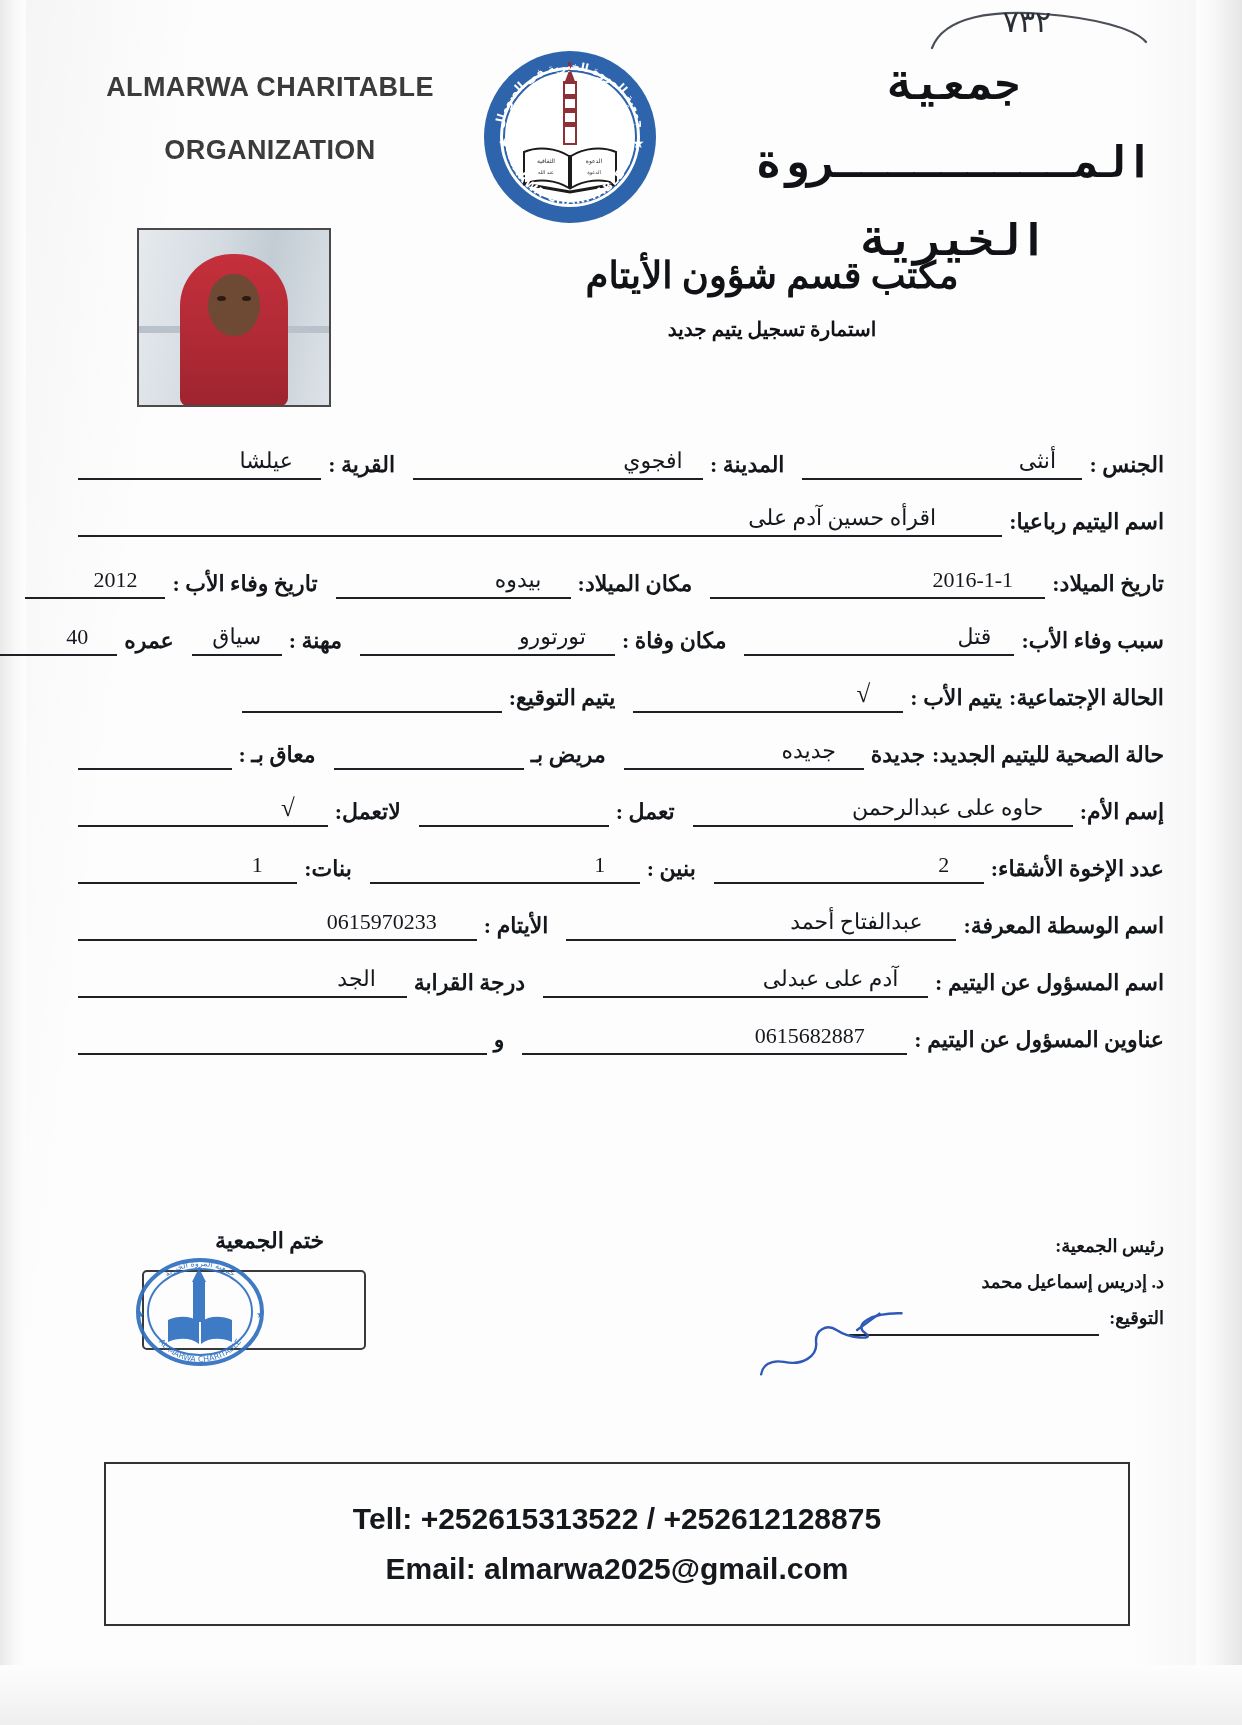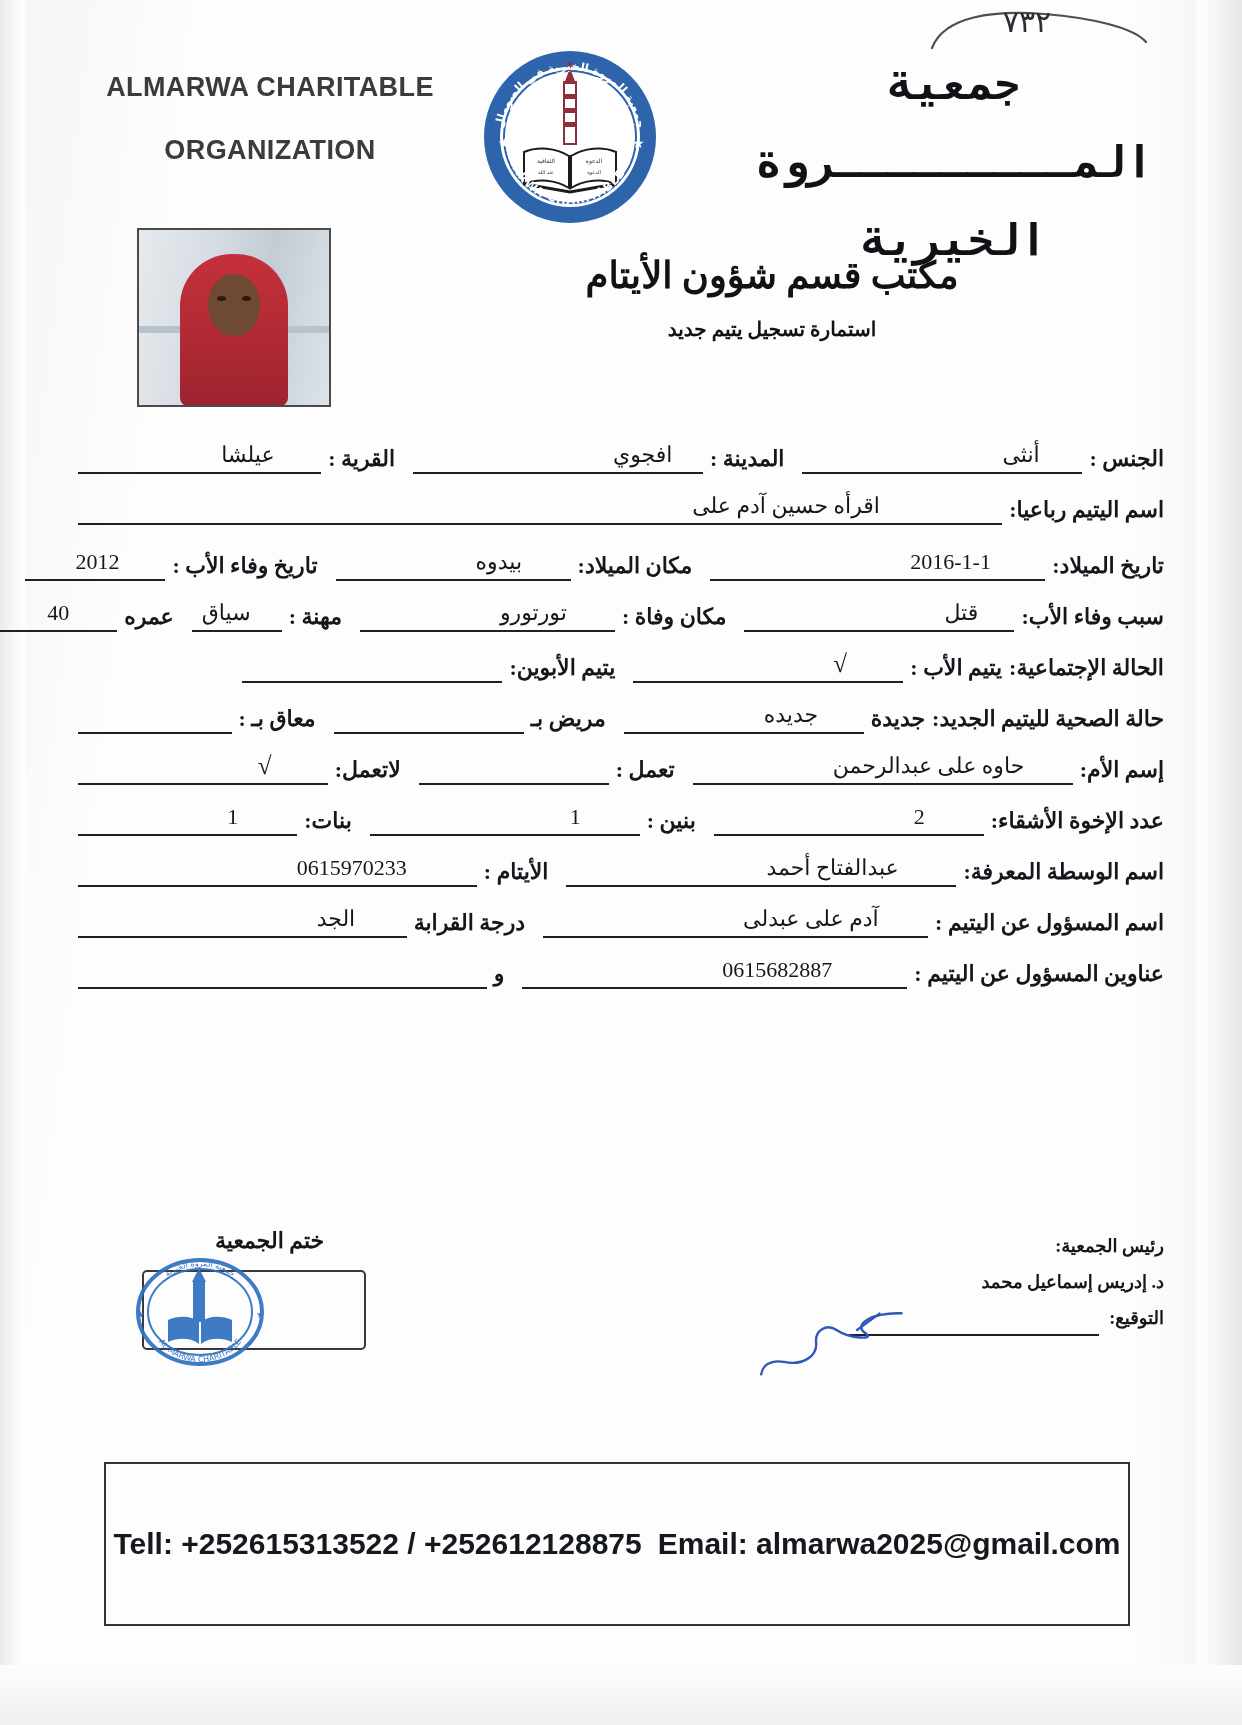--- a/index.html
+++ b/index.html
@@ -89,25 +89,26 @@
     position:relative;
     display:flex;flex-direction:row;align-items:flex-end;
     flex-wrap:nowrap;
     font-size:22px;line-height:30px;
     margin-bottom:17px;
     white-space:nowrap;
   }
   .lbl{font-weight:600;color:#14171b;padding-left:7px;}
   .val{
     flex:0 0 auto;
-    text-align:left;
+    text-align:center;
     border-bottom:2px solid #1d2126;
     padding:0 10px 2px 10px;
     min-width:60px;
     color:#14171b;
+    margin-top:6px;
   }
   .blank{
     flex:1 1 auto;
     border-bottom:2px solid #1d2126;
     min-width:40px;
     height:24px;
   }
   .blank.sm{flex:0 0 130px;}
   .blank.md{flex:0 0 190px;}
   .blank.lg{flex:0 0 260px;}
@@ -141,21 +142,21 @@
   }
   .stamp{
     position:absolute;left:120px;top:1258px;width:160px;height:108px;
     opacity:.92;
   }
 
   
   .footer{
     position:absolute;left:104px;top:1462px;width:1022px;height:160px;
     border:2px solid #2f3338;
-    display:flex;align-items:center;justify-content:center;
+    display:flex;flex-direction:column;align-items:center;justify-content:center;
     gap:16px;
     font-family:"Liberation Sans","DejaVu Sans",sans-serif;
     font-weight:bold;font-size:30px;color:#15181c;
   }
 </style>
 </head>
 <body>
 
 <div class="page">
   <div class="scan-edge-l"></div>
@@ -281,21 +282,21 @@
       <span class="val" style="flex:0 0 60px">40</span>
       <span class="blank"></span>
     </div>
 
     <div class="row wrap">
       <span class="lbl">الحالة الإجتماعية:</span>
       <span class="lbl">يتيم الأب :</span>
       <span class="val tick" style="flex:0 0 55px">√</span>
       <span class="blank md"></span>
       <span class="gap"></span>
-      <span class="lbl">يتيم الأبوين:</span>
+      <span class="lbl">يتيم التوقيع:</span>
       <span class="blank lg"></span>
     </div>
 
     <div class="row">
       <span class="lbl">حالة الصحية لليتيم الجديد:</span>
       <span class="lbl">جديدة</span>
       <span class="val" style="flex:0 0 90px">جديده</span>
       <span class="blank sm"></span>
       <span class="gap"></span>
       <span class="lbl">مريض بـ</span>

